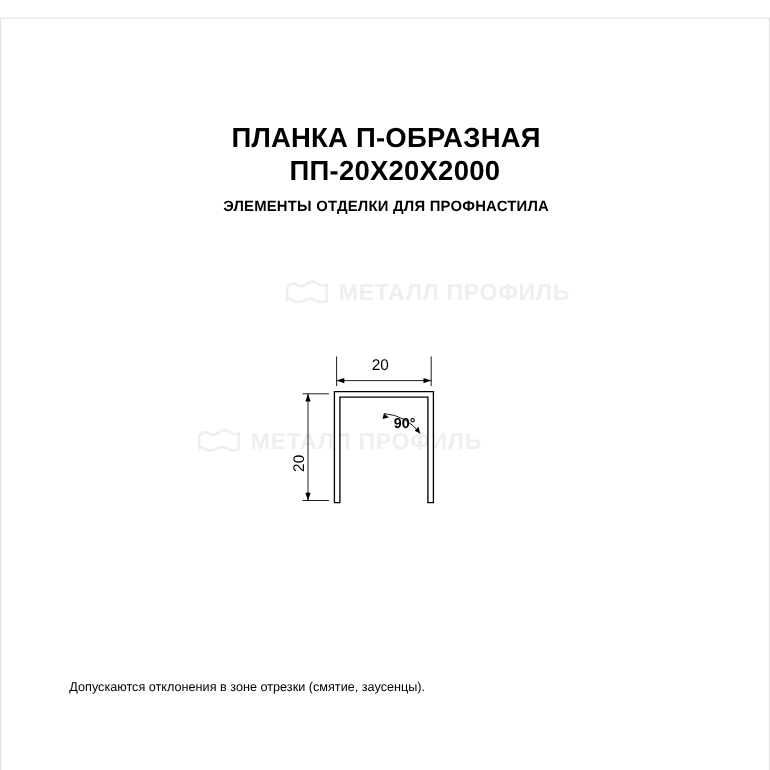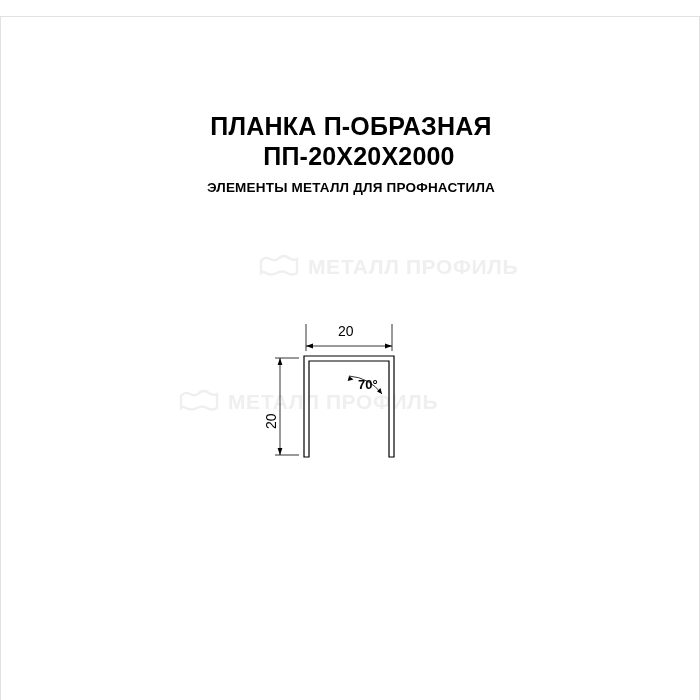--- a/index.html
+++ b/index.html
@@ -97,21 +97,21 @@
   .footnotes div { white-space: nowrap; }
 </style>
 </head>
 <body>
 
 <div class="page">
 
   <div class="header">
     <div class="title-line1">ПЛАНКА П-ОБРАЗНАЯ</div>
     <div class="title-line2">ПП-20Х20Х2000</div>
-    <div class="subtitle">ЭЛЕМЕНТЫ МЕТАЛЛ ДЛЯ ПРОФНАСТИЛА</div>
+    <div class="subtitle">ЭЛЕМЕНТЫ ОТДЕЛКИ ДЛЯ ПРОФНАСТИЛА</div>
   </div>
 
   <div class="wm wm1">
     <span>
       <svg width="40" height="26" viewBox="0 0 40 26">
         <path d="M2 20 L2 8 Q6 3 11 6 Q16 9 20 5 Q25 1 30 5 Q34 8 38 6 L38 20 Q33 23 28 20 Q23 17 18 20 Q12 23 7 20 Q4 18 2 20 Z" fill="none" stroke="#efefef" stroke-width="2.4"></path>
       </svg>
     </span>
     <span class="wm-text">МЕТАЛЛ ПРОФИЛЬ</span>
   </div>
@@ -156,19 +156,20 @@
         <path d="M348 359 L352.5 362.5 L346.7 364 Z" fill="#000" stroke="none"></path>
         <path d="M381 377 L376 374.5 L379.5 371 Z" fill="#000" stroke="none"></path>
       </g>
     </svg>
 
     
     <div style="position:absolute; left:337px; top:306px; font-size:14px;">20</div>
 
     <div style="position:absolute; left:262px; top:412px; font-size:14px; transform: rotate(-90deg); transform-origin: left top;">20</div>
 
-    <div style="position:absolute; left:357px; top:360px; font-size:13px; font-weight:bold;">70°</div>
+    <div style="position:absolute; left:357px; top:360px; font-size:13px; font-weight:bold;">90°</div>
   </div>
 
   <div class="footnotes">
+    <div>Допускаются отклонения в зоне отрезки (смятие, заусенцы).</div>
   </div>
 
 </div>
 
 </body></html>

